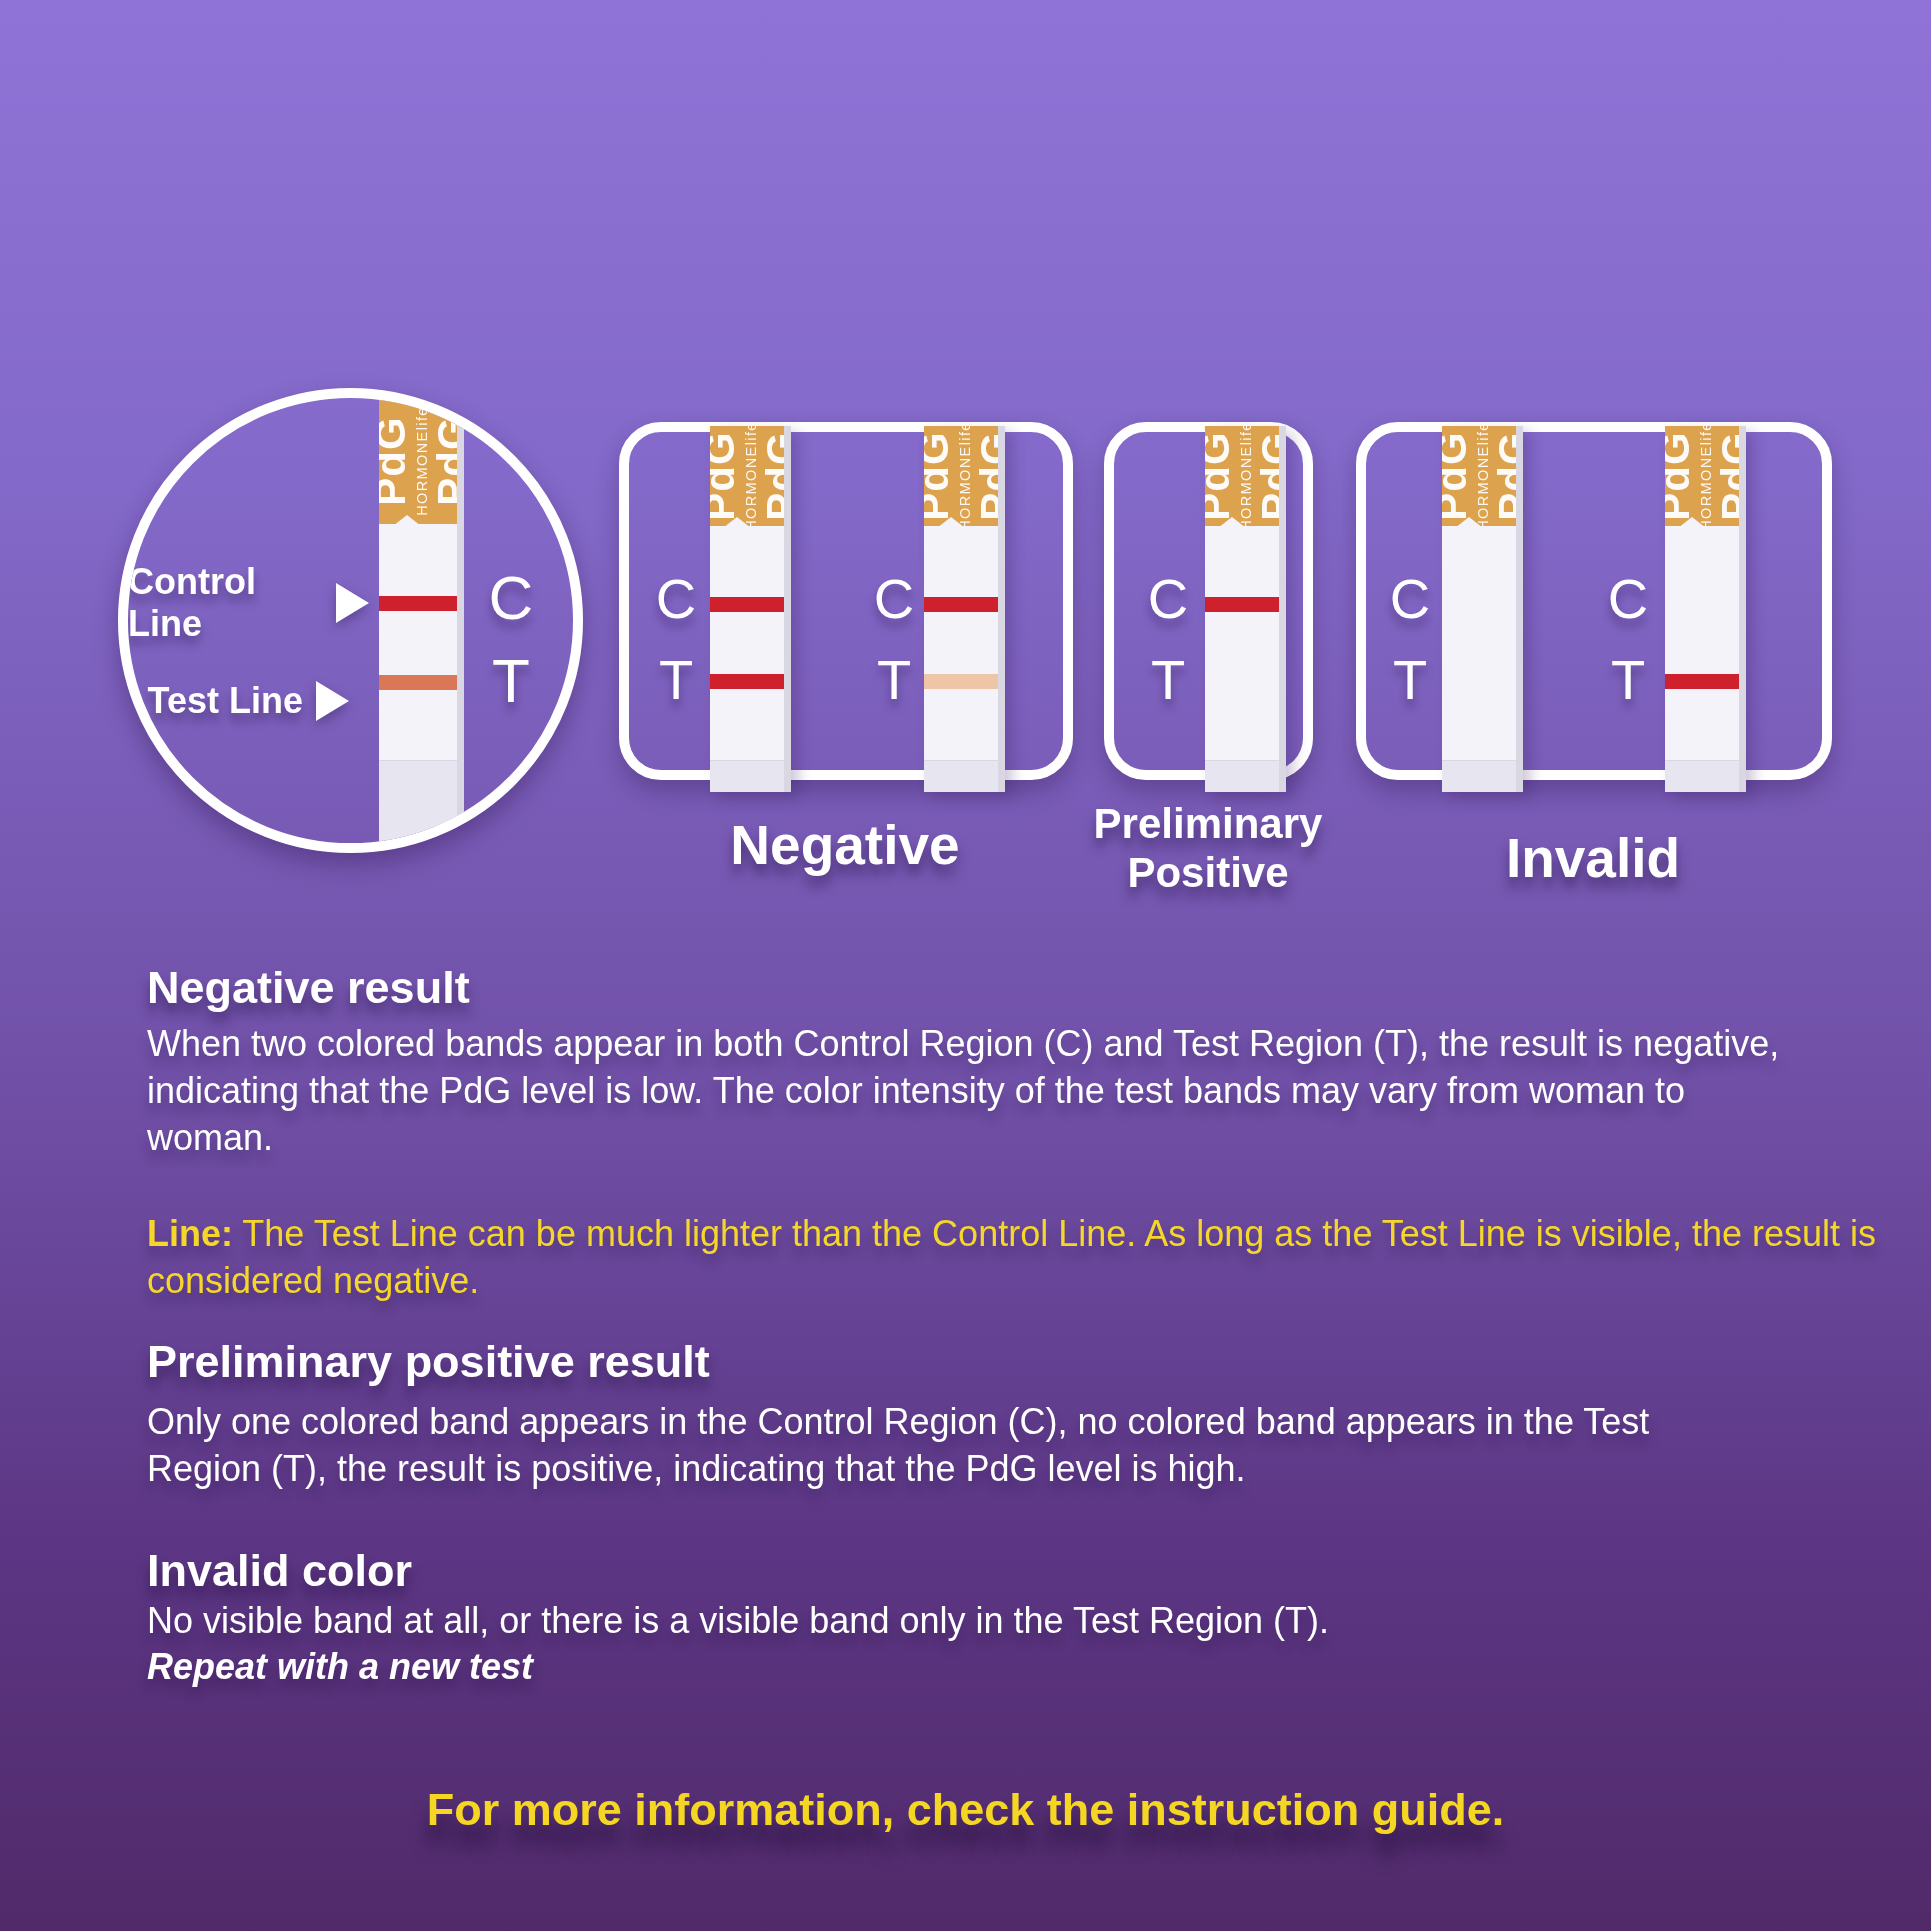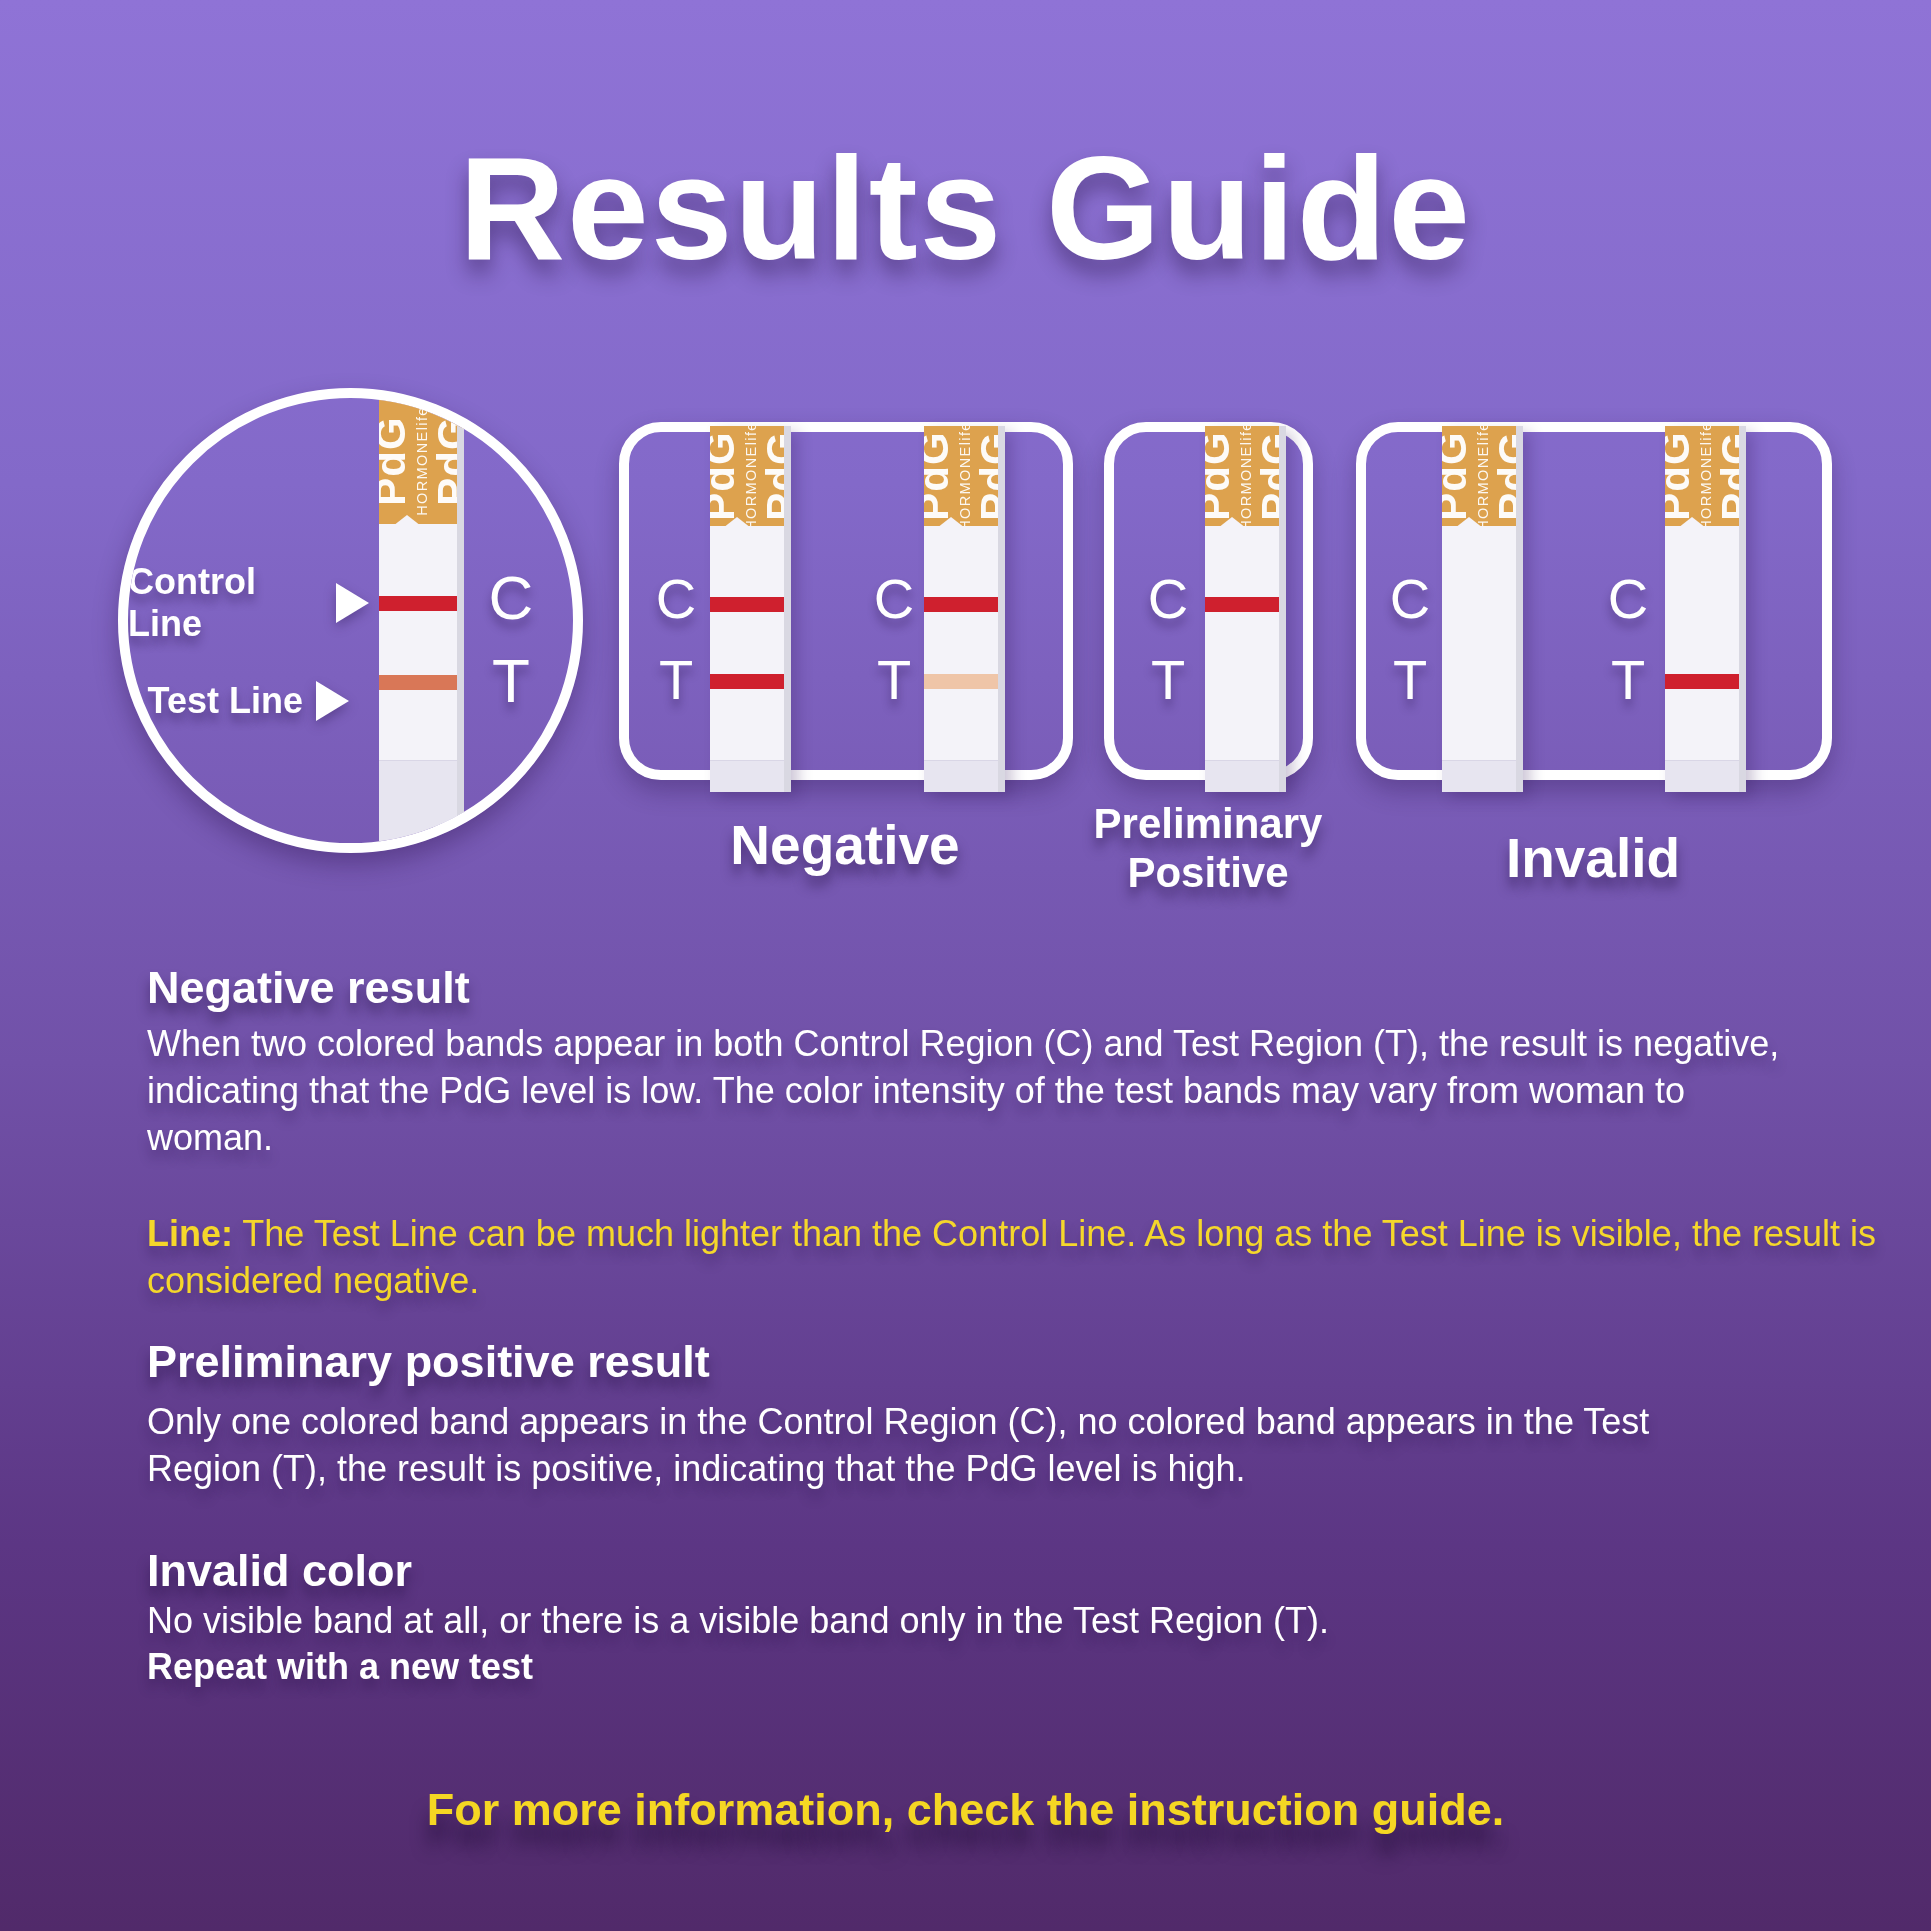--- a/index.html
+++ b/index.html
@@ -70,34 +70,33 @@
   .section-heading{
     position:absolute;left:147px;font-size:45px;font-weight:700;
     text-shadow:0 9.7px 11.6px rgba(35,15,65,.5);
   }
   .body-text{
     position:absolute;left:147px;font-size:36px;font-weight:400;line-height:47px;
     text-shadow:0 8.7px 10.6px rgba(35,15,65,.35);
   }
   .note-text{color:#F5D72B;}
   .note-text b{font-weight:700;}
-  .bold-line{font-weight:700;}
+  .bold-line{font-weight:700;font-style:italic;}
   
   .footer{
     position:absolute;top:1784px;left:0;width:100%;text-align:center;
     font-size:45px;font-weight:700;color:#F5D723;
     text-shadow:0 21px 17.4px rgba(25,8,45,.6);
   }
 </style>
 </head>
 <body>
 
 <div id="canvas">
 
-  <div class="title">Results Guide</div>
 
   <div class="circle">
 
     <div class="strip" style="left:251px;top:0;bottom:0;width:85px;box-shadow:none;">
       <div class="tape" style="height:126px;">
         <div class="tape-rot">
           <div class="tbig">PdG</div>
           <div class="tsmall">HORMONElife</div>
           <div class="tbig">PdG</div>
         </div>

